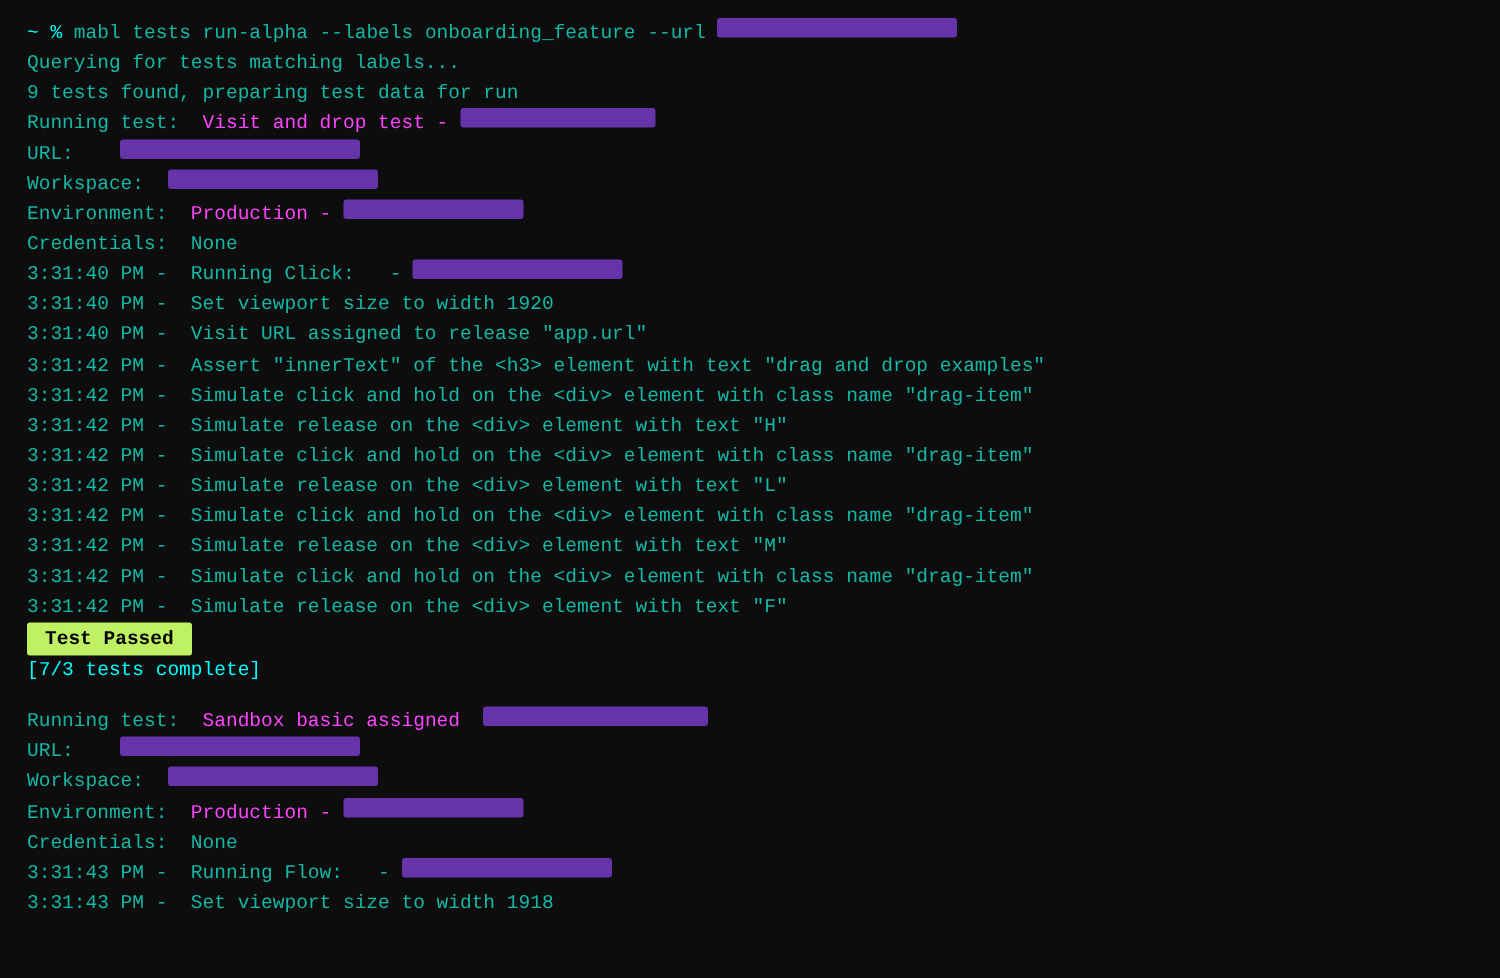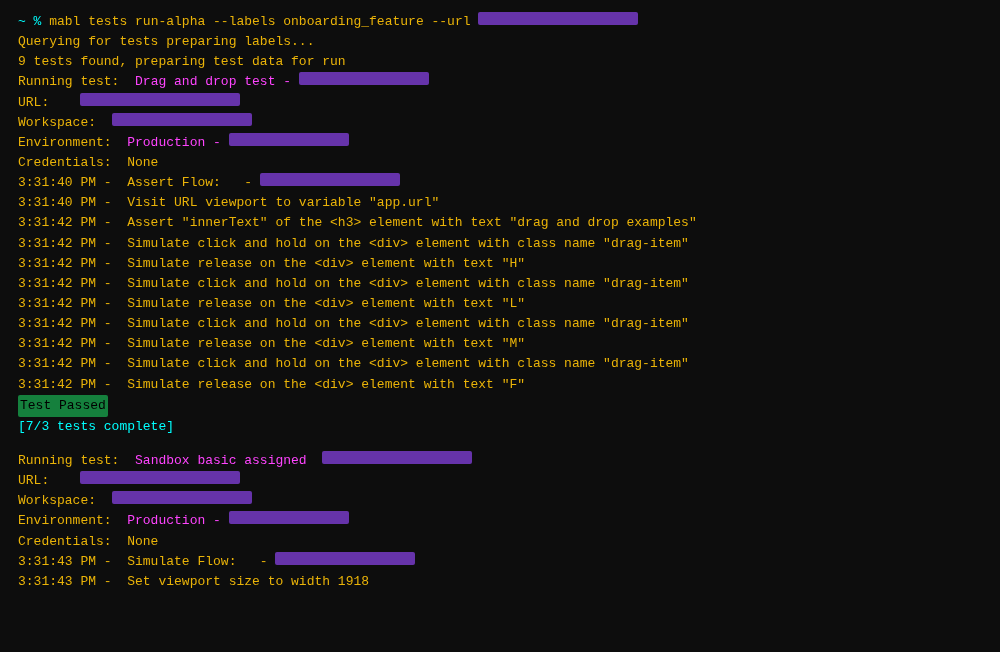--- a/index.html
+++ b/index.html
@@ -27,67 +27,67 @@
       color: #00ff00;
     }
 
     .line {
       display: flex;
       flex-wrap: wrap;
       white-space: pre;
     }
 
     .cyan { color: #00ffff; }
-    .green { color: #eab308; text-align: right; }
+    .green { color: #14b8a6; text-align: right; }
     .magenta { color: #ff44ff; }
     .redacted {
       display: inline-block;
       background: #6633aa;
       color: transparent;
       border-radius: 2px;
       height: 13px;
       vertical-align: middle;
       user-select: none;
     }
 
     .test-passed {
       display: inline-block;
-      background: #15803d;
+      background: #bef264;
       color: #000000;
-      font-weight: normal;
-      padding: 1px 2px;
+      font-weight: bold;
+      padding: 1px 12px;
       border-radius: 2px;
     }
 
     .spacer {
       height: 14px;
     }
   </style>
 </head>
 <body>
 
 <div class="terminal">
 
   <div class="line">
     <span class="cyan">~ % </span>
     <span class="green">mabl tests run-alpha --labels onboarding_feature --url </span>
     <span class="redacted" style="width:160px;">&nbsp;&nbsp;&nbsp;&nbsp;&nbsp;&nbsp;&nbsp;&nbsp;&nbsp;&nbsp;&nbsp;&nbsp;&nbsp;&nbsp;&nbsp;&nbsp;&nbsp;&nbsp;&nbsp;&nbsp;&nbsp;&nbsp;&nbsp;&nbsp;</span>
   </div>
 
   <div class="line">
-    <span class="green">Querying for tests preparing labels...</span>
+    <span class="green">Querying for tests matching labels...</span>
   </div>
 
   <div class="line">
     <span class="green">9 tests found, preparing test data for run</span>
   </div>
 
   <div class="line">
     <span class="green">Running test:  </span>
-    <span class="magenta">Drag and drop test - </span>
+    <span class="magenta">Visit and drop test - </span>
     <span class="redacted" style="width:130px;">&nbsp;</span>
   </div>
 
   <div class="line">
     <span class="green">URL:    </span>
     <span class="redacted" style="width:160px;">&nbsp;</span>
   </div>
 
   <div class="line">
     <span class="green">Workspace:  </span>
@@ -98,27 +98,30 @@
     <span class="green">Environment:  </span>
     <span class="magenta">Production - </span>
     <span class="redacted" style="width:120px;">&nbsp;</span>
   </div>
 
   <div class="line">
     <span class="green">Credentials:  None</span>
   </div>
 
   <div class="line">
-    <span class="green">3:31:40 PM -  Assert Flow:   - </span>
-    <span class="redacted" style="width:140px;">&nbsp;</span>
-  </div>
-
-
-  <div class="line">
-    <span class="green">3:31:40 PM -  Visit URL viewport to variable "app.url"</span>
+    <span class="green">3:31:40 PM -  Running Click:   - </span>
+    <span class="redacted" style="width:140px;">&nbsp;</span>
+  </div>
+
+  <div class="line">
+    <span class="green">3:31:40 PM -  Set viewport size to width 1920</span>
+  </div>
+
+  <div class="line">
+    <span class="green">3:31:40 PM -  Visit URL assigned to release "app.url"</span>
   </div>
 
 
   <div class="line">
     <span class="green">3:31:42 PM -  Assert "innerText" of the &lt;h3&gt; element with text "drag and drop examples"</span>
   </div>
 
   <div class="line">
     <span class="green">3:31:42 PM -  Simulate click and hold on the &lt;div&gt; element with class name "drag-item"</span>
   </div>
@@ -181,21 +184,21 @@
     <span class="green">Environment:  </span>
     <span class="magenta">Production - </span>
     <span class="redacted" style="width:120px;">&nbsp;</span>
   </div>
 
   <div class="line">
     <span class="green">Credentials:  None</span>
   </div>
 
   <div class="line">
-    <span class="green">3:31:43 PM -  Simulate Flow:   - </span>
+    <span class="green">3:31:43 PM -  Running Flow:   - </span>
     <span class="redacted" style="width:140px;">&nbsp;</span>
   </div>
 
   <div class="line">
     <span class="green">3:31:43 PM -  Set viewport size to width 1918</span>
   </div>
 
 </div>
 
 </body></html>

